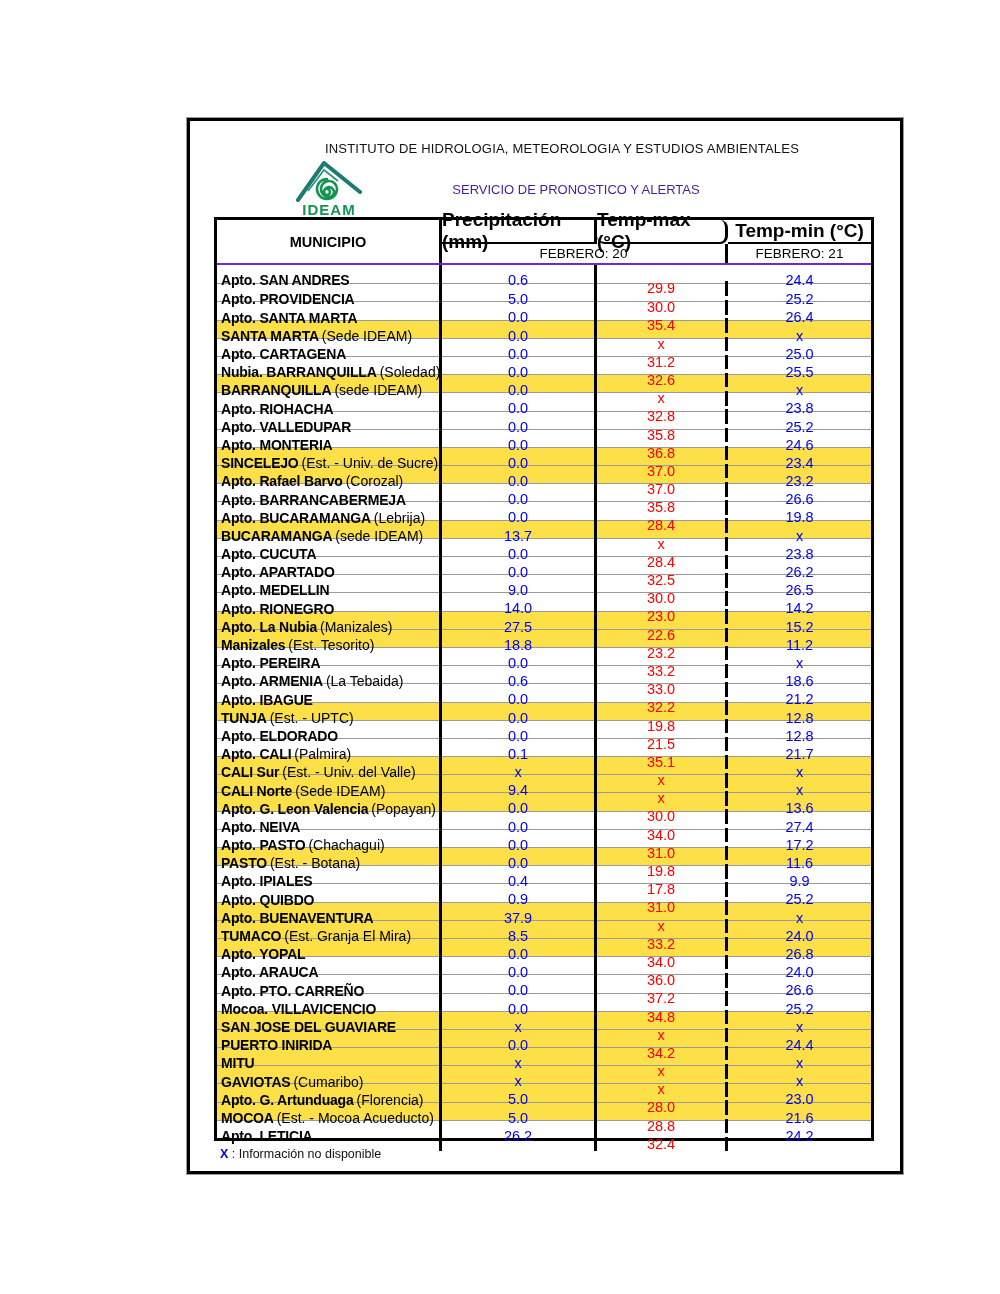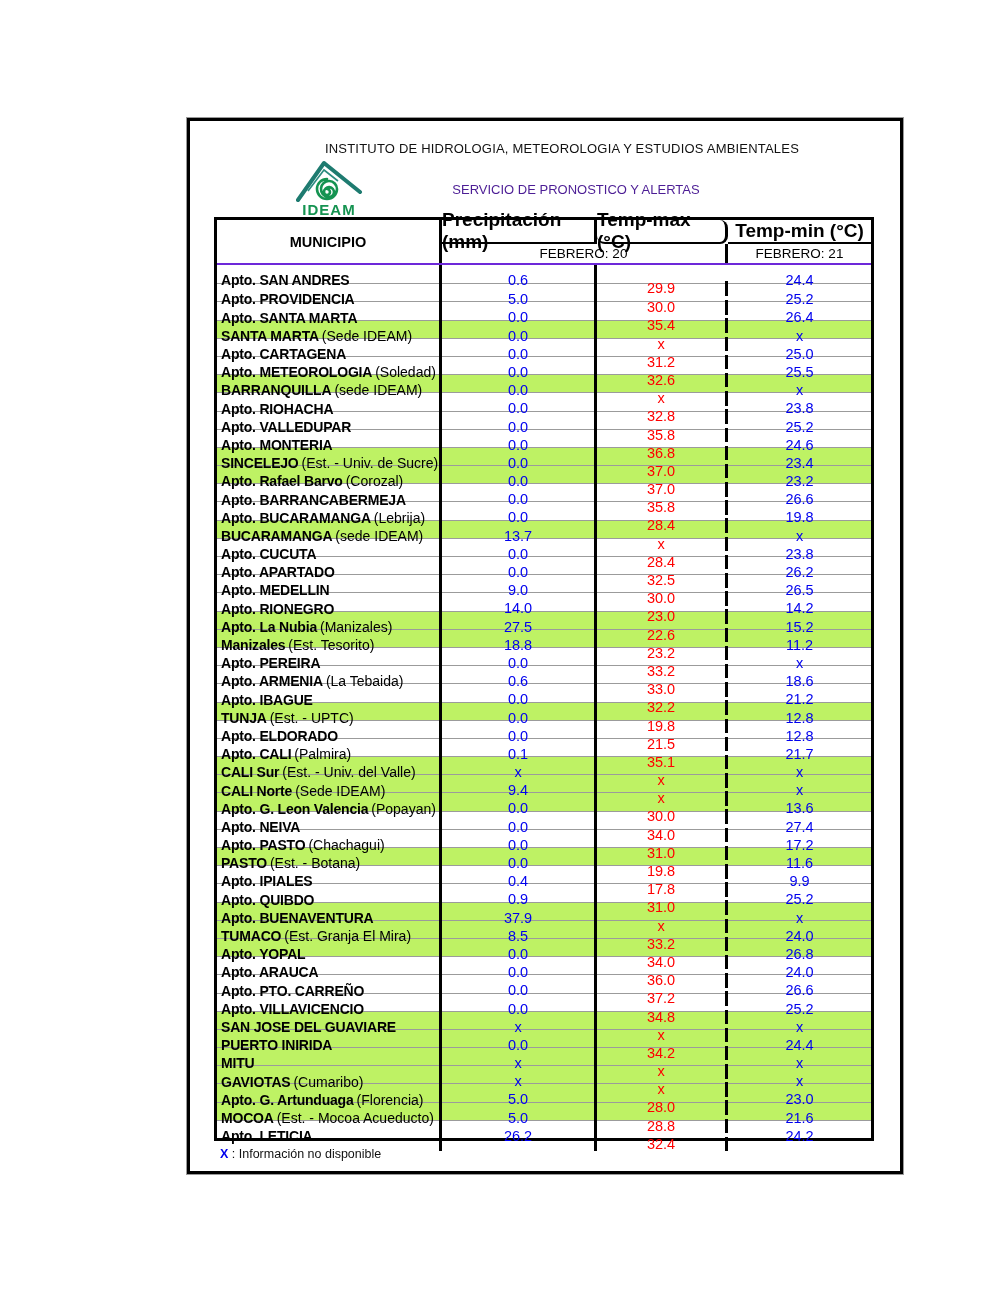--- a/index.html
+++ b/index.html
@@ -31,21 +31,21 @@
   .h-tmax   { grid-column:3; border-right:3px solid #000;border-radius:8px; }
   .h-tmin   { grid-column:4; }
   .h-date { display:flex; align-items:center; justify-content:center;
             font-size:13.5px; }
   .h-feb20 { grid-row:2; grid-column:2 / 4; border-right:3px solid #000; }
   .h-feb21 { grid-row:2; grid-column:4; }
 
   .tbody .trow { display:grid; grid-template-columns:225px 155px 131px 143px;
                  height:18.2px; }
   .tbody .trow + .trow { border-top:1px solid #9b9b9b; }
-  .trow.gray { background:#bef264; }
+  .trow.gray { background:#fde047; }
   .c-name { display:flex; align-items:center; padding-left:4px; overflow:hidden;
             white-space:nowrap; border-right:3px solid #000; font-size:14px; }
   .c-name b { font-weight:bold; letter-spacing:-0.2px; }
   .c-name .detail { font-weight:normal; margin-left:3px; }
   .c-val { display:flex; align-items:center; justify-content:center;
            font-size:14.5px; line-height:1; }
   .c-precip { border-right:3px solid #000; color:var(--blue); }
   .c-tmax   { border-right:3px solid #000; color:var(--red);margin-top:16px; }
   .c-tmin   { color:var(--blue); }
 
@@ -119,21 +119,21 @@
           <div class="trow">
             <div class="c-name">
               <b>Apto. CARTAGENA</b>
             </div>
             <div class="c-val c-precip">0.0</div>
             <div class="c-val c-tmax">31.2</div>
             <div class="c-val c-tmin">25.0</div>
           </div>
           <div class="trow">
             <div class="c-name">
-              <b>Apto. METEOROLOGIA</b>
+              <b>Nubia. BARRANQUILLA</b>
               <span class="detail">(Soledad)</span>
             </div>
             <div class="c-val c-precip">0.0</div>
             <div class="c-val c-tmax">32.6</div>
             <div class="c-val c-tmin">25.5</div>
           </div>
           <div class="trow gray">
             <div class="c-name">
               <b>BARRANQUILLA</b>
               <span class="detail">(sede IDEAM)</span>
@@ -416,21 +416,21 @@
           <div class="trow">
             <div class="c-name">
               <b>Apto. PTO.  CARREÑO</b>
             </div>
             <div class="c-val c-precip">0.0</div>
             <div class="c-val c-tmax">37.2</div>
             <div class="c-val c-tmin">26.6</div>
           </div>
           <div class="trow">
             <div class="c-name">
-              <b>Apto. VILLAVICENCIO</b>
+              <b>Mocoa. VILLAVICENCIO</b>
             </div>
             <div class="c-val c-precip">0.0</div>
             <div class="c-val c-tmax">34.8</div>
             <div class="c-val c-tmin">25.2</div>
           </div>
           <div class="trow gray">
             <div class="c-name">
               <b>SAN JOSE DEL GUAVIARE</b>
             </div>
             <div class="c-val c-precip">x</div>

